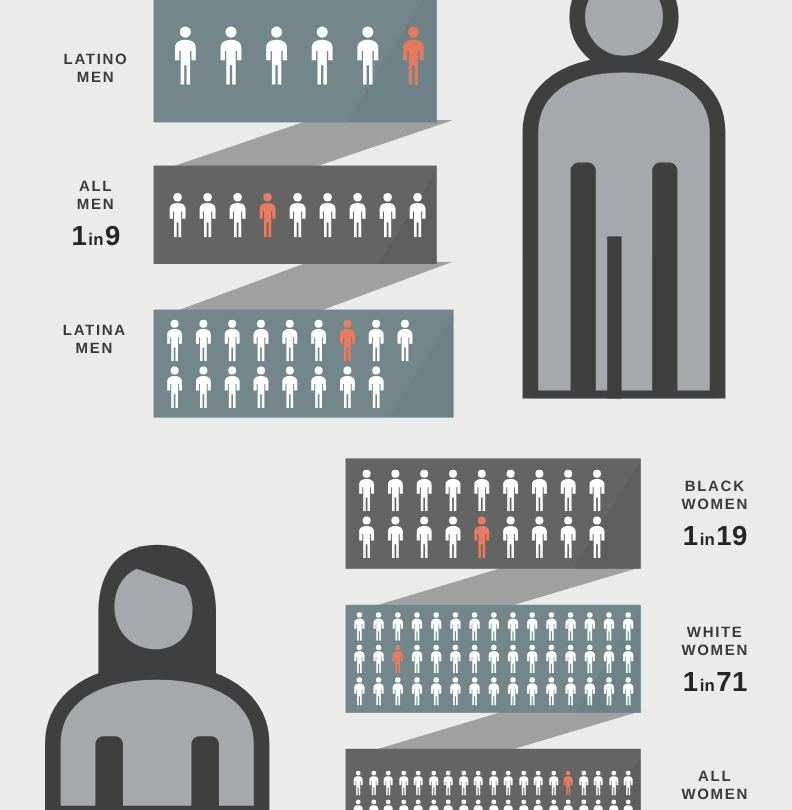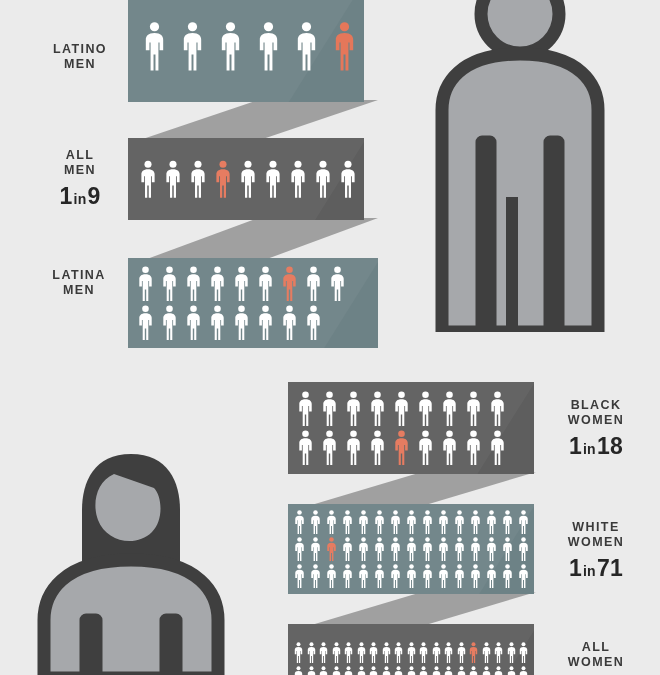--- a/index.html
+++ b/index.html
@@ -972,21 +972,21 @@
 </div>
 
 <div class="label" style="left:30px;top:268px;width:98px;">
   <span class="cat">LATINA</span>
   <span class="cat">MEN</span>
 </div>
 
 <div class="label" style="left:544px;top:398px;width:104px;">
   <span class="cat">BLACK</span>
   <span class="cat">WOMEN</span>
-  <span class="ratio"><span>1</span><span class="in">in</span><span>18</span></span>
+  <span class="ratio"><span>1</span><span class="in">in</span><span>19</span></span>
 </div>
 
 <div class="label" style="left:544px;top:520px;width:104px;">
   <span class="cat">WHITE</span>
   <span class="cat">WOMEN</span>
   <span class="ratio"><span>1</span><span class="in">in</span><span>71</span></span>
 </div>
 
 <div class="label" style="left:544px;top:640px;width:104px;">
   <span class="cat">ALL</span>

